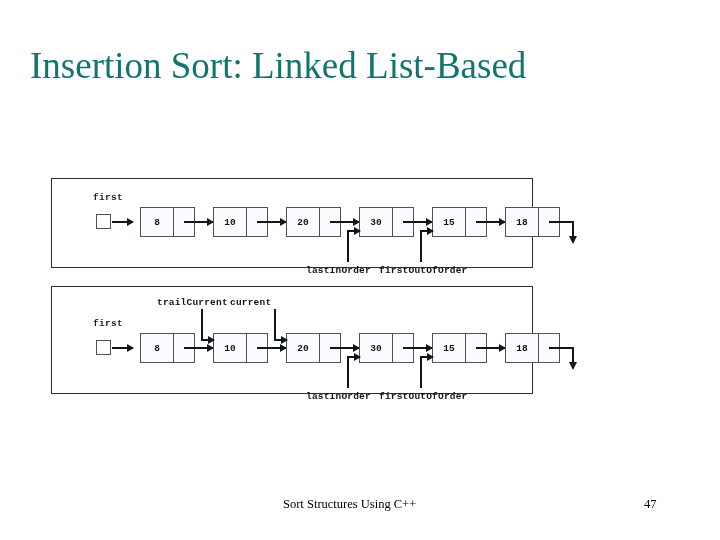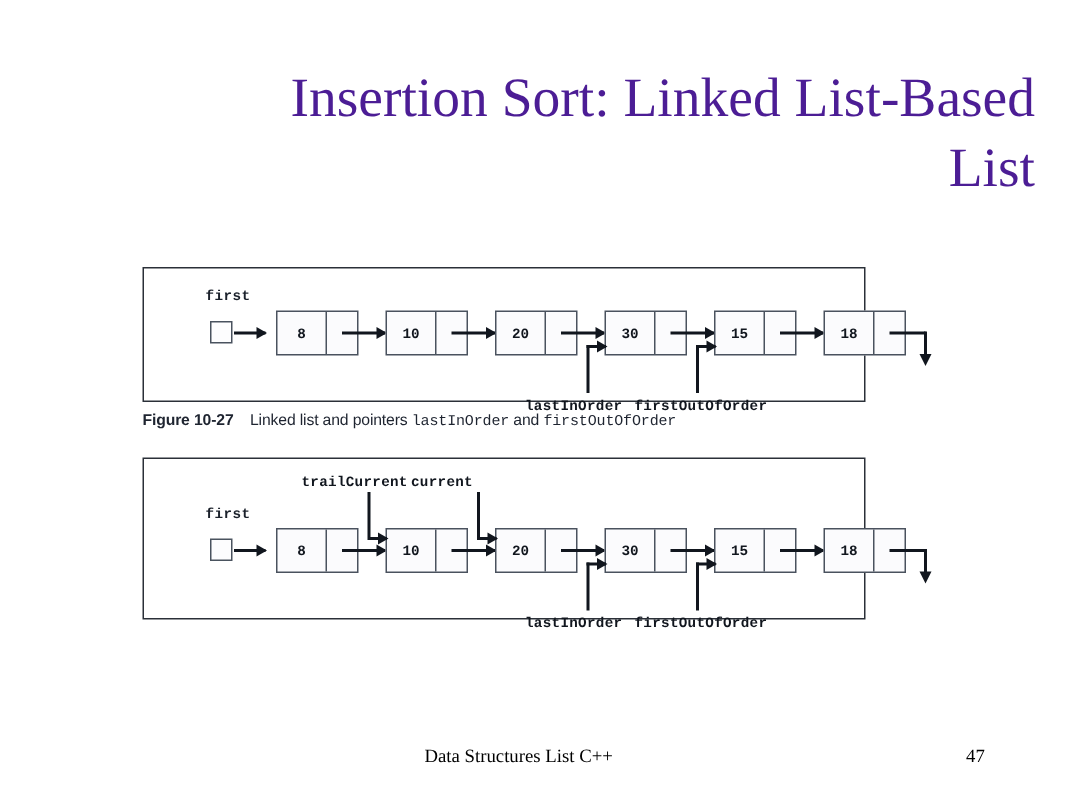--- a/index.html
+++ b/index.html
@@ -14,35 +14,34 @@
     overflow: hidden;
     font-family: "Liberation Serif", serif;
   }
 
   
   #slide-title {
     position: absolute;
     left: 30px;
     top: 42px;
     width: 660px;
-    text-align: right;
+    text-align: left;
     font-family: "Liberation Serif", serif;
     font-size: 37px;
     line-height: 1.28;
-    color: #4c1d95;
+    color: #0f766e;
     letter-spacing: 0px;
   }
 
   
   #figures {
     position: absolute;
     left: 0;
     top: 178px;
     width: 584px;
-    padding-left: 44px;
   }
 
   .figure-block { position: relative; }
 
   .figure-frame {
     position: relative;
     margin: 0 auto;
     width: 482px;
     border: 1.6px solid #2b3038;
     background: #ffffff;
@@ -243,21 +242,20 @@
     font-family: "Liberation Serif", serif;
     font-size: 12.5px;
     color: #000000;
   }
 </style>
 </head>
 <body>
 
 <div id="slide-title">
   <div>Insertion Sort: Linked List-Based</div>
-  <div>List</div>
 </div>
 
 <div id="figures">
 
   <div class="figure-block" id="figure-1">
     <div class="figure-frame">
       <div class="list-row">
           <div class="first-label" style="left: 41px; top: 13px;">first</div>
           <div class="first-box" style="left: 44px; top: 35px;"></div>
           <div class="h-arrow" style="left: 60px; top: 42px; width: 21px;"></div>
@@ -292,23 +290,20 @@
           </div>
           <div class="tail-h" style="left: 497px; top: 42px; width: 24px;"></div>
           <div class="tail-v" style="left: 520px; top: 42px; height: 16px;"></div>
           <div class="ptr-b-v" style="left: 295px; top: 51px; height: 32px;"></div>
           <div class="ptr-b-h" style="left: 295px; top: 51px; width: 13px;"></div>
           <div class="ptr-bottom-label" style="left: 254px; top: 86px;">lastInOrder</div>
           <div class="ptr-b-v" style="left: 368px; top: 51px; height: 32px;"></div>
           <div class="ptr-b-h" style="left: 368px; top: 51px; width: 13px;"></div>
           <div class="ptr-bottom-label" style="left: 327px; top: 86px;">firstOutOfOrder</div>
         </div>
-    </div>
-    <div class="figure-caption">
-      <span class="fig-num">Figure 10-27</span><span>Linked list and pointers </span><span class="mono">lastInOrder</span><span> and </span><span class="mono">firstOutOfOrder</span>
     </div>
   </div>
 
   <div style="height:18px"></div>
 
   <div class="figure-block" id="figure-2">
     <div class="figure-frame">
       <div class="list-row">
           <div class="first-label" style="left: 41px; top: 31px;">first</div>
           <div class="first-box" style="left: 44px; top: 53px;"></div>
@@ -355,14 +350,14 @@
           <div class="ptr-top-label" style="left: 105px; top: 10px;">trailCurrent</div>
           <div class="ptr-t-v" style="left: 222px; top: 22px; height: 30px;"></div>
           <div class="ptr-t-h" style="left: 222px; top: 52px; width: 13px;"></div>
           <div class="ptr-top-label" style="left: 178px; top: 10px;">current</div>
         </div>
     </div>
   </div>
 
 </div>
 
-<div id="footer-text">Data Structures List C++</div>
+<div id="footer-text">Sort Structures Using C++</div>
 <div id="page-number">47</div>
 
 </body></html>

